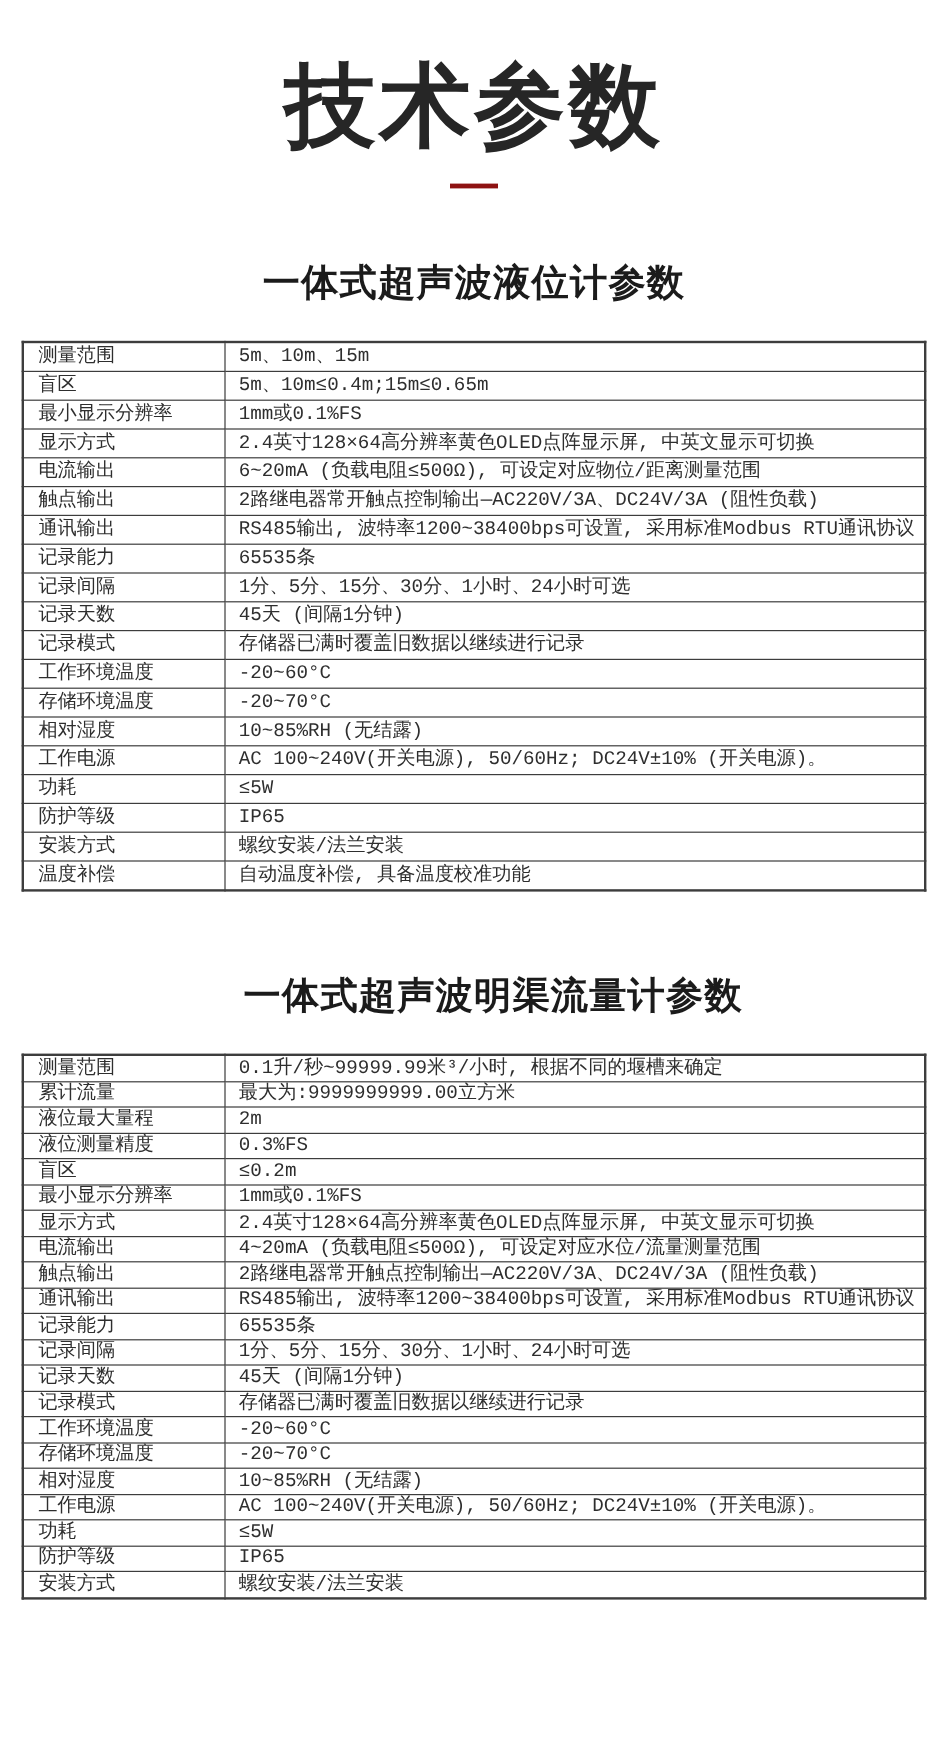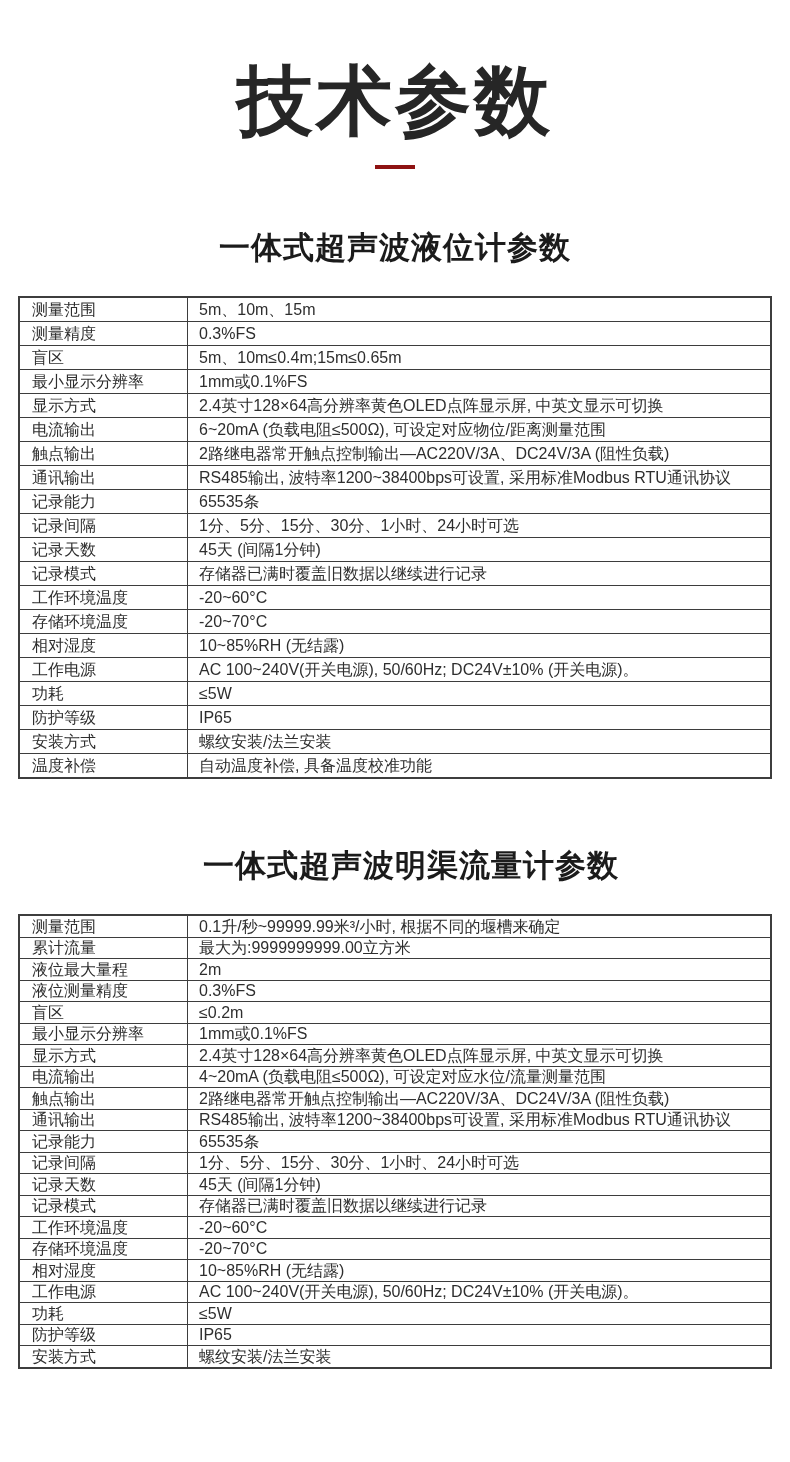--- a/index.html
+++ b/index.html
@@ -5,41 +5,42 @@
   html, body { margin:0; padding:0; background:#ffffff; }
   body {
     width:790px;
     font-family:"Liberation Sans","DejaVu Sans",sans-serif;
     color:#2b2b2b;
     -webkit-font-smoothing:antialiased;
   }
   .page { width:790px; height:1462px; overflow:hidden; background:#ffffff; }
 
   .main-title {
-    margin:12px; padding-top:46px;
+    margin:0; padding-top:46px;
     text-align:center;
     font-size:76px; font-weight:900; line-height:1.12;
     letter-spacing:3px; color:#262626;
   }
   .title-underline {
     width:40px; height:4px; margin:22px auto 0;
     background:#8e1212;
   }
   .section-heading {
     margin:12px; text-align:center;
     font-size:31px; font-weight:700; color:#1b1b1b;
     letter-spacing:1px;
   }
   #heading-1 { padding-top:46px; }
   #heading-2 { padding-top:54px;padding-left:32px; }
 
   table.spec-table {
     width:754px; margin:27px auto 0;
     border-collapse:collapse; table-layout:fixed;
     border:2px solid #3d3d3d;
+    font-family:Liberation Mono, monospace;
   }
   table.spec-table td {
     border:1px solid #3d3d3d;
     vertical-align:middle;
     font-size:16px; line-height:1.2;
     white-space:nowrap; overflow:hidden;
     color:#2e2e2e;
   }
   td.cell-label { width:149px; padding:0 6px 0 12px; }
   td.cell-value { padding:0 6px 0 11px; }
@@ -57,24 +58,20 @@
 
   <h2 class="section-heading" id="heading-1">一体式超声波液位计参数</h2>
 
   <table class="spec-table t1">
     <tbody>
         <tr>
           <td class="cell-label">测量范围</td>
           <td class="cell-value">5m、10m、15m</td>
         </tr>
         <tr>
-          <td class="cell-label">测量精度</td>
-          <td class="cell-value">0.3%FS</td>
-        </tr>
-        <tr>
           <td class="cell-label">盲区</td>
           <td class="cell-value">5m、10m≤0.4m;15m≤0.65m</td>
         </tr>
         <tr>
           <td class="cell-label">最小显示分辨率</td>
           <td class="cell-value">1mm或0.1%FS</td>
         </tr>
         <tr>
           <td class="cell-label">显示方式</td>
           <td class="cell-value">2.4英寸128×64高分辨率黄色OLED点阵显示屏, 中英文显示可切换</td>

